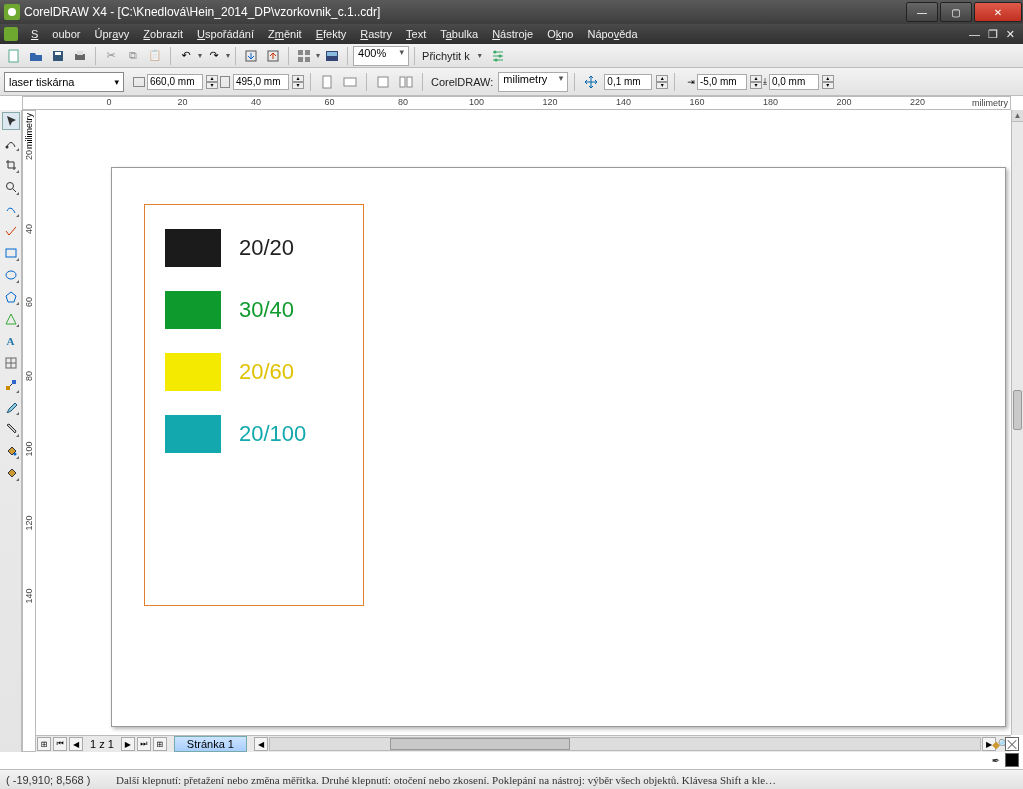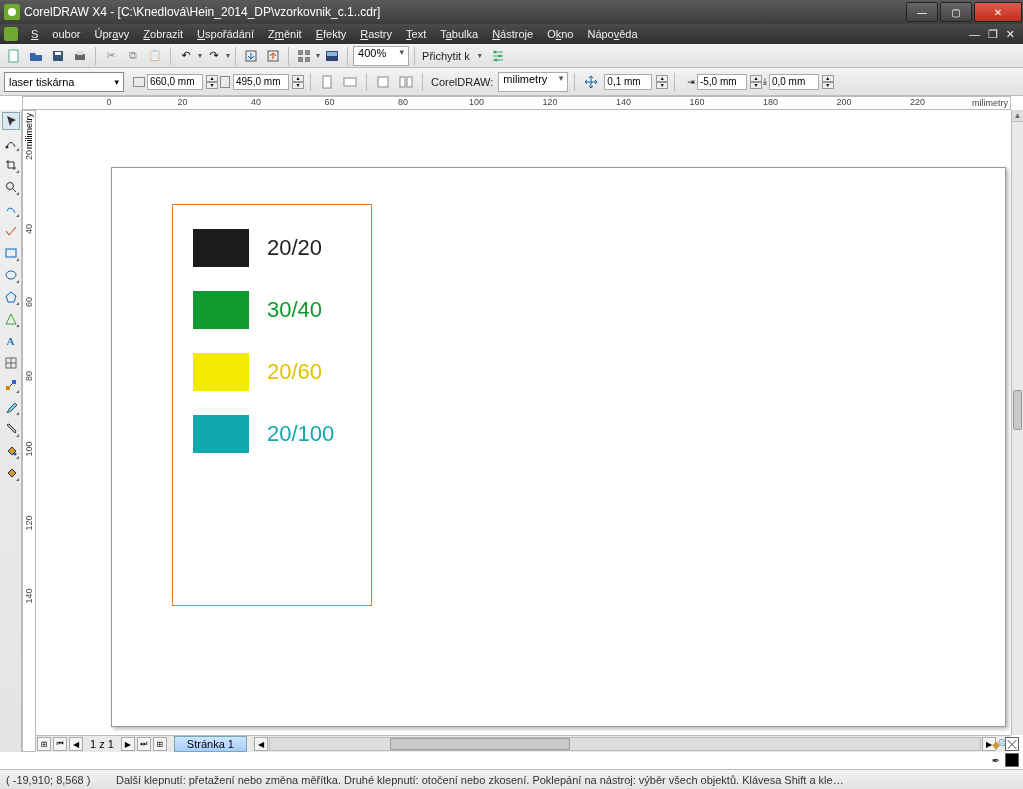--- a/index.html
+++ b/index.html
@@ -53,21 +53,21 @@
 
 
 .toolbox { position:absolute; left:0; top:110px; bottom:37px; width:22px; background:linear-gradient(#f0f0f0,#e4e4e4); border-right:1px solid #bbb; display:flex; flex-direction:column; align-items:center; padding-top:2px; gap:4px; }
 .tool { width:18px; height:18px; border:1px solid transparent; display:flex; align-items:center; justify-content:center; font-size:11px; color:#444; position:relative; }
 .tool.active { border:1px solid #8aa; background:#dde8f0; }
 .tool .fly { position:absolute; right:0; bottom:0; width:0; height:0; border-left:3px solid transparent; border-bottom:3px solid #666; }
 
 
 .workspace { position:absolute; left:36px; right:12px; top:110px; bottom:54px; background:#fff; overflow:hidden; }
 .page-shadow { position:absolute; left:75px; top:57px; width:895px; height:560px; background:#fff; border:1px solid #999; box-shadow:2px 2px 4px rgba(0,0,0,.3); }
-.swatch-frame { position:absolute; left:136px; top:94px; width:200px; height:402px; border:1px solid #e08030; background:#fff; padding:24px 20px; }
+.swatch-frame { position:absolute; left:108px; top:94px; width:220px; height:402px; border:1px solid #e08030; background:#fff; padding:24px 20px; }
 .swatch-row { display:flex; align-items:center; gap:18px; margin-bottom:24px; }
 .swatch { width:56px; height:38px; }
 .swatch-label { font-size:22px; font-weight:400; }
 
 
 .right-strip { position:absolute; right:0; top:110px; bottom:54px; width:12px; background:#e9e9e9; border-left:1px solid #bbb; }
 .right-strip .arrow { height:12px; text-align:center; font-size:8px; line-height:12px; color:#666; background:#ddd; border-bottom:1px solid #bbb; }
 .right-strip .thumb { position:absolute; left:1px; right:1px; top:280px; height:40px; background:#c9c9c9; border:1px solid #999; border-radius:2px; }
 
 
@@ -76,21 +76,21 @@
 .page-nav .pcounter { padding:0 6px; }
 .page-nav .ptab { padding:1px 12px; background:linear-gradient(#cde4ff,#a8ceff); border:1px solid #7aa; font-size:11px; margin-left:6px; }
 .page-nav .hscroll { flex:1; margin-left:6px; display:flex; align-items:center; }
 .page-nav .hscroll .track { flex:1; height:14px; background:#ddd; border:1px solid #bbb; position:relative; }
 .page-nav .hscroll .thumb { position:absolute; left:120px; top:0; width:180px; height:12px; background:#c9c9c9; border:1px solid #999; }
 .page-nav .hscroll .endicon { width:14px; height:14px; display:flex; align-items:center; justify-content:center; font-size:9px; }
 
 
 .statusbar { position:absolute; left:0; right:0; bottom:0; height:20px; background:linear-gradient(#f3f3f3,#e2e2e2); border-top:1px solid #bbb; display:flex; align-items:center; font-size:11px; padding:0 6px; color:#333; }
 .statusbar .coords { width:110px; }
-.statusbar .hint { flex:1; white-space:nowrap; overflow:hidden; }
+.statusbar .hint { flex:1; white-space:nowrap; overflow:hidden;font-family:Liberation Serif, serif; }
 .status-swatches { position:absolute; right:4px; bottom:22px; display:grid; grid-template-columns:14px 14px; grid-gap:2px; }
 .status-swatches div { width:14px; height:14px; border:1px solid #666; display:flex; align-items:center; justify-content:center; font-size:10px; }
 .diag { background:#fff; position:relative; }
 .diag::before, .diag::after { content:""; position:absolute; left:0; right:0; top:50%; border-top:1px solid #666; }
 .diag::before { transform:rotate(45deg);} .diag::after{ transform:rotate(-45deg);}
 
 svg { display:block; }
 </style>
 </head>
 <body>

